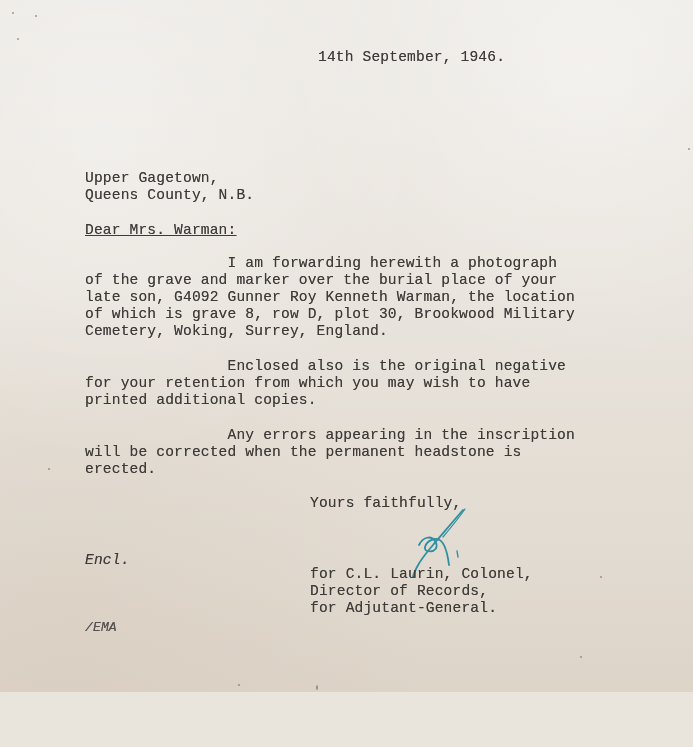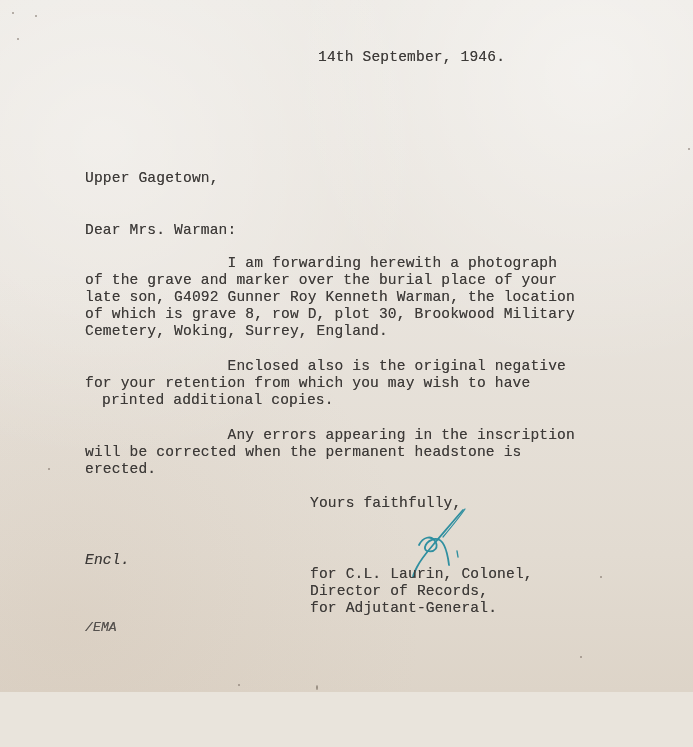--- a/index.html
+++ b/index.html
@@ -69,35 +69,36 @@
   <span class="speck" style="left:316px;top:685px;width:2px;height:5px;"></span>
   <span class="speck" style="left:378px;top:706px;"></span>
   <span class="speck" style="left:580px;top:656px;"></span>
   <span class="speck" style="left:600px;top:576px;"></span>
   <span class="speck" style="left:688px;top:148px;"></span>
   <span class="speck" style="left:48px;top:468px;"></span>
 
   <p class="tw" style="left:318px;top:49px;">14th September, 1946.</p>
 
   <p class="tw" style="left:85px;top:170px;">Upper Gagetown,</p>
+  <p class="tw" style="left:85px;top:187px;">Queens County, N.B.</p>
 
-  <p class="tw" style="left:85px;top:222px;">Dear Mrs. Warman:</p>
+  <p class="tw" style="left:85px;top:222px;text-decoration:underline;">Dear Mrs. Warman:</p>
 
   <div>
     <p class="tw" style="left:85px;top:255px;">                I am forwarding herewith a photograph</p>
     <p class="tw" style="left:85px;top:272px;">of the grave and marker over the burial place of your</p>
     <p class="tw" style="left:85px;top:289px;">late son, G4092 Gunner Roy Kenneth Warman, the location</p>
     <p class="tw" style="left:85px;top:306px;">of which is grave 8, row D, plot 30, Brookwood Military</p>
     <p class="tw" style="left:85px;top:323px;">Cemetery, Woking, Surrey, England.</p>
   </div>
 
   <div>
     <p class="tw" style="left:85px;top:358px;">                Enclosed also is the original negative</p>
     <p class="tw" style="left:85px;top:375px;">for your retention from which you may wish to have</p>
-    <p class="tw" style="left:85px;top:392px;margin-left:17px;">printed additional copies.</p>
+    <p class="tw" style="left:85px;top:392px;">printed additional copies.</p>
   </div>
 
   <div>
     <p class="tw" style="left:85px;top:427px;">                Any errors appearing in the inscription</p>
     <p class="tw" style="left:85px;top:444px;">will be corrected when the permanent headstone is</p>
     <p class="tw" style="left:85px;top:461px;">erected.</p>
   </div>
 
   <p class="tw" style="left:310px;top:495px;">Yours faithfully,</p>
 

